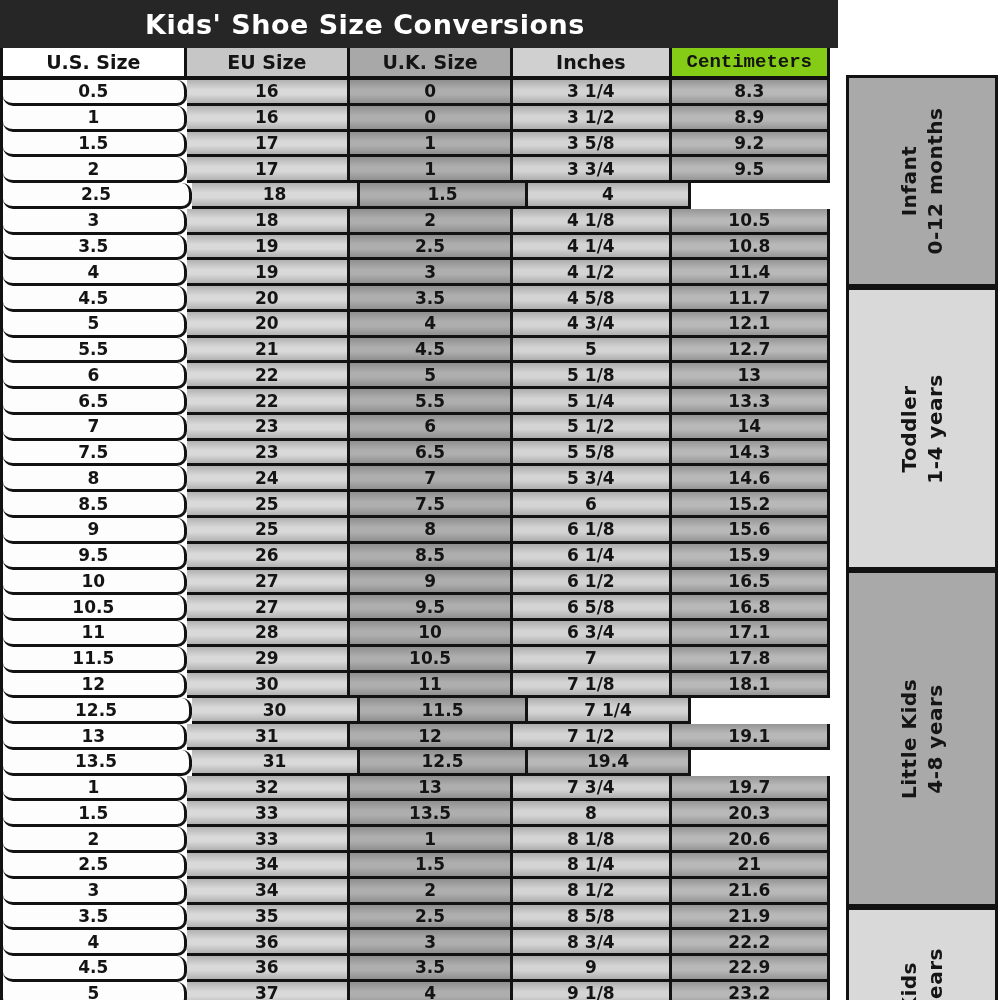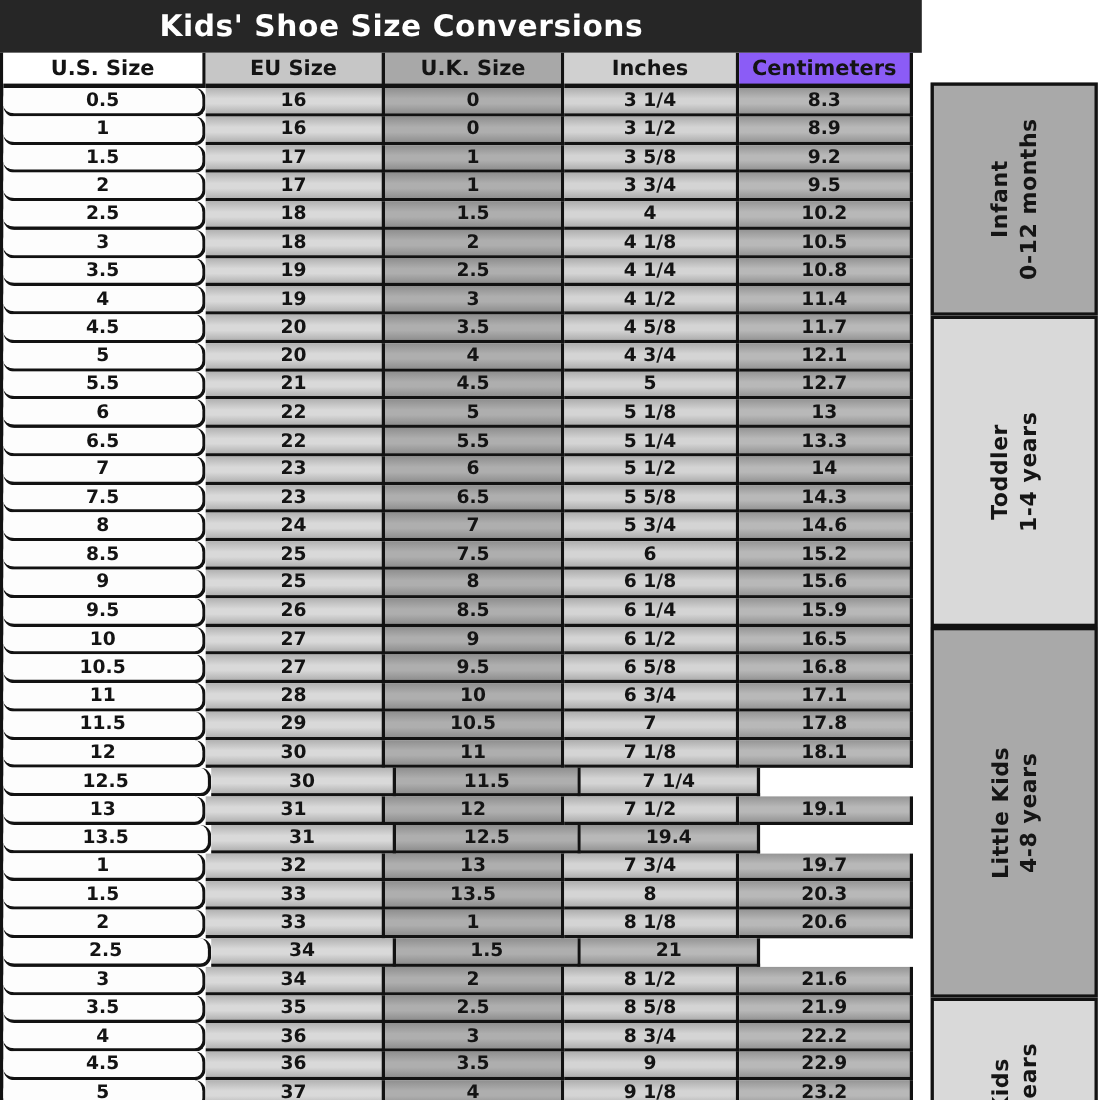--- a/index.html
+++ b/index.html
@@ -44,21 +44,21 @@
   .c4 { width: 163px; }
   .row .c0 { background: #fdfdfd; border-radius: 10px; }
   .row .c1 { background: linear-gradient(#b2b2b2, #d9d9d9 42%, #d9d9d9 62%, #b2b2b2); }
   .row .c2 { background: linear-gradient(#8f8f8f, #aeaeae 42%, #aeaeae 62%, #8f8f8f); }
   .row .c3 { background: linear-gradient(#aeaeae, #d4d4d4 42%, #d4d4d4 62%, #aeaeae); }
   .row .c4 { background: linear-gradient(#959595, #b8b8b8 42%, #b8b8b8 62%, #959595); }
   .thead .c0 { background: #ffffff; }
   .thead .c1 { background: #c6c6c6; }
   .thead .c2 { background: #a8a8a8; }
   .thead .c3 { background: #d0d0d0; }
-  .thead .c4 { background: #8b5cf6; }
+  .thead .c4 { background: #84cc16; font-family: Liberation Mono, monospace; }
   .block {
     position: absolute; left: 846px; width: 152px;
     box-sizing: border-box;
     border: 3px solid #121212;
     display: flex; align-items: center; justify-content: center;
     overflow: visible;
   }
   .block.gray  { background: #a9a9a9; }
   .block.light { background: #d9d9d9; }
   .rot {
@@ -110,21 +110,20 @@
         <div class="cell c1">17</div>
         <div class="cell c2">1</div>
         <div class="cell c3">3 3/4</div>
         <div class="cell c4">9.5</div>
       </div>
       <div class="row">
         <div class="cell c0">2.5</div>
         <div class="cell c1">18</div>
         <div class="cell c2">1.5</div>
         <div class="cell c3">4</div>
-        <div class="cell c4">10.2</div>
       </div>
       <div class="row">
         <div class="cell c0">3</div>
         <div class="cell c1">18</div>
         <div class="cell c2">2</div>
         <div class="cell c3">4 1/8</div>
         <div class="cell c4">10.5</div>
       </div>
       <div class="row">
         <div class="cell c0">3.5</div>
@@ -289,20 +288,21 @@
         <div class="cell c0">2</div>
         <div class="cell c1">33</div>
         <div class="cell c2">1</div>
         <div class="cell c3">8 1/8</div>
         <div class="cell c4">20.6</div>
       </div>
       <div class="row">
         <div class="cell c0">2.5</div>
         <div class="cell c1">34</div>
         <div class="cell c2">1.5</div>
+        <div class="cell c3">8 1/4</div>
         <div class="cell c4">21</div>
       </div>
       <div class="row">
         <div class="cell c0">3</div>
         <div class="cell c1">34</div>
         <div class="cell c2">2</div>
         <div class="cell c3">8 1/2</div>
         <div class="cell c4">21.6</div>
       </div>
       <div class="row">

